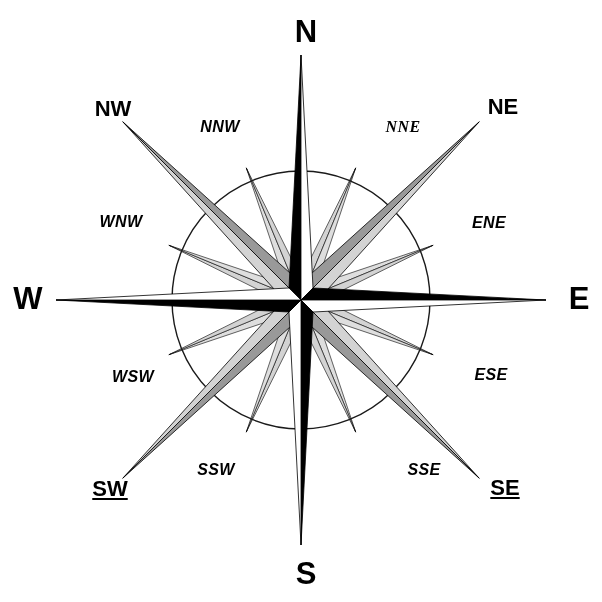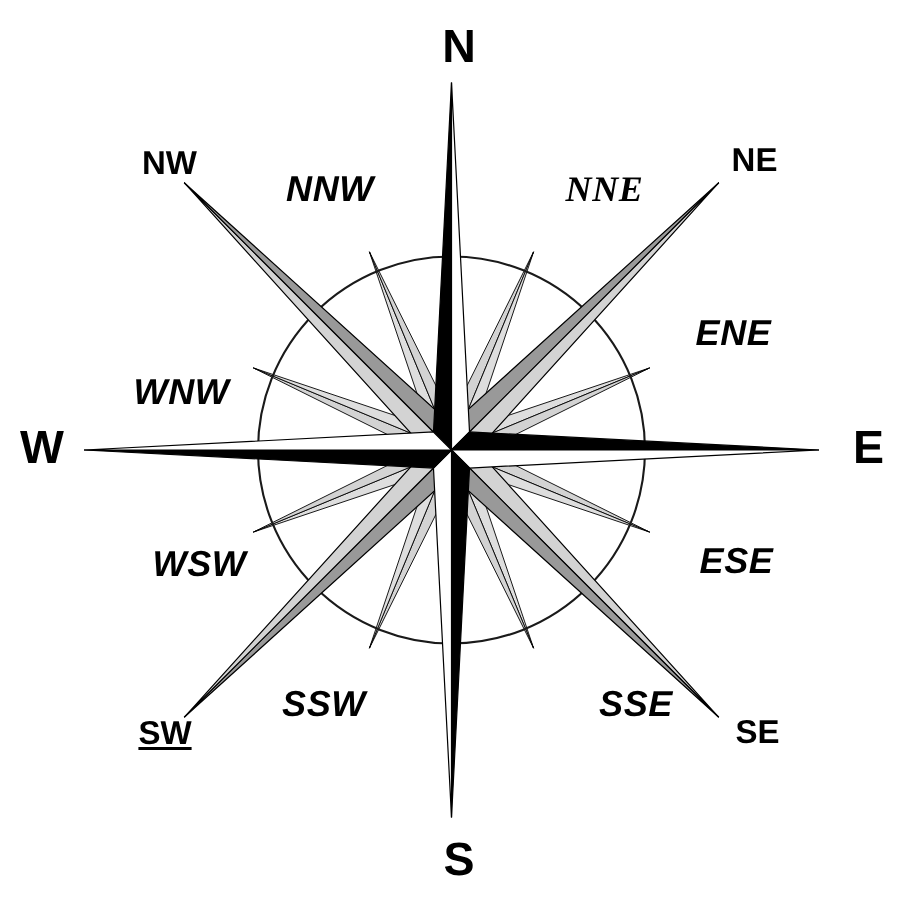--- a/index.html
+++ b/index.html
@@ -40,21 +40,21 @@
     font-size: 31px;
     font-weight: bold;
     letter-spacing: 0px;
   }
   .label-ordinal {
     font-size: 22px;
     font-weight: bold;
     letter-spacing: 0px;
   }
   .label-secondary {
-    font-size: 24px;
+    font-size: 16px;
     font-weight: bold;
     font-style: italic;
     letter-spacing: 0.4px;
   }
 </style>
 </head>
 <body>
 
 <div id="compass-figure">
   <svg id="rose-svg" width="602" height="602" viewBox="0 0 602 602" xmlns="http://www.w3.org/2000/svg" shape-rendering="geometricPrecision">
@@ -133,24 +133,24 @@
         </g>
       </g>
   </svg>
   <div id="label-layer">
       <div class="label label-cardinal" style="left: 306px; top: 31px;">N</div>
       <div class="label label-secondary" style="left: 403px; top: 127px; font-family: Liberation Serif, serif;">NNE</div>
       <div class="label label-ordinal" style="left: 503px; top: 107px;">NE</div>
       <div class="label label-secondary" style="left: 489px; top: 223px;">ENE</div>
       <div class="label label-cardinal" style="left: 579px; top: 298px;">E</div>
       <div class="label label-secondary" style="left: 491px; top: 375px; font-style: italic;">ESE</div>
-      <div class="label label-ordinal" style="left: 505px; top: 488px;">SE</div>
+      <div class="label label-ordinal" style="left: 505px; top: 488px; text-decoration: underline;">SE</div>
       <div class="label label-secondary" style="left: 424px; top: 470px;">SSE</div>
       <div class="label label-cardinal" style="left: 306px; top: 573px;">S</div>
       <div class="label label-secondary" style="left: 216px; top: 470px;">SSW</div>
       <div class="label label-ordinal" style="left: 110px; top: 489px; text-decoration: underline;">SW</div>
       <div class="label label-secondary" style="left: 133px; top: 377px;">WSW</div>
       <div class="label label-cardinal" style="left: 28px; top: 298px;">W</div>
-      <div class="label label-secondary" style="left: 121px; top: 222px; margin-top: 40px;">WNW</div>
+      <div class="label label-secondary" style="left: 121px; top: 222px;">WNW</div>
       <div class="label label-ordinal" style="left: 113px; top: 109px;">NW</div>
       <div class="label label-secondary" style="left: 220px; top: 127px;">NNW</div>
     </div>
 </div>
 
 </body></html>

